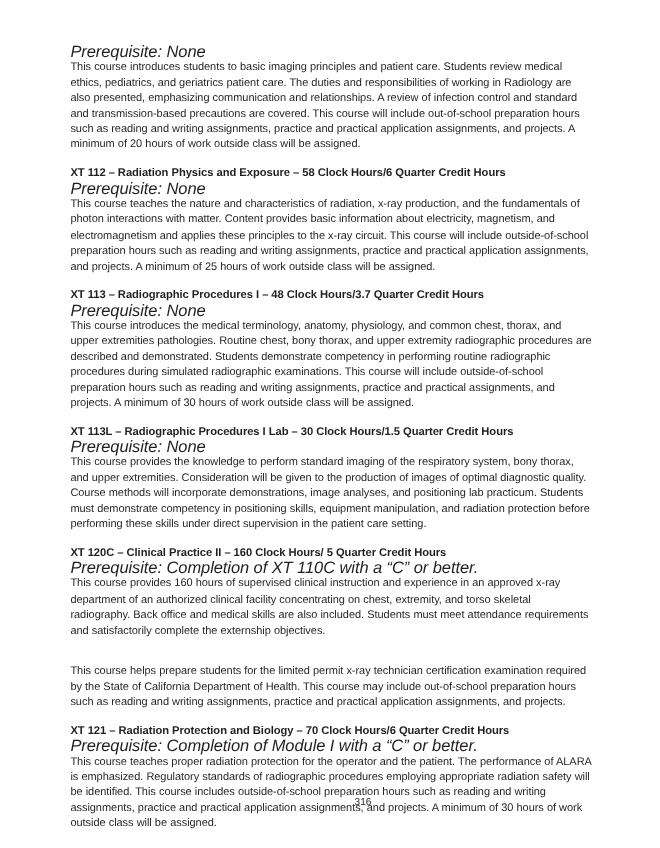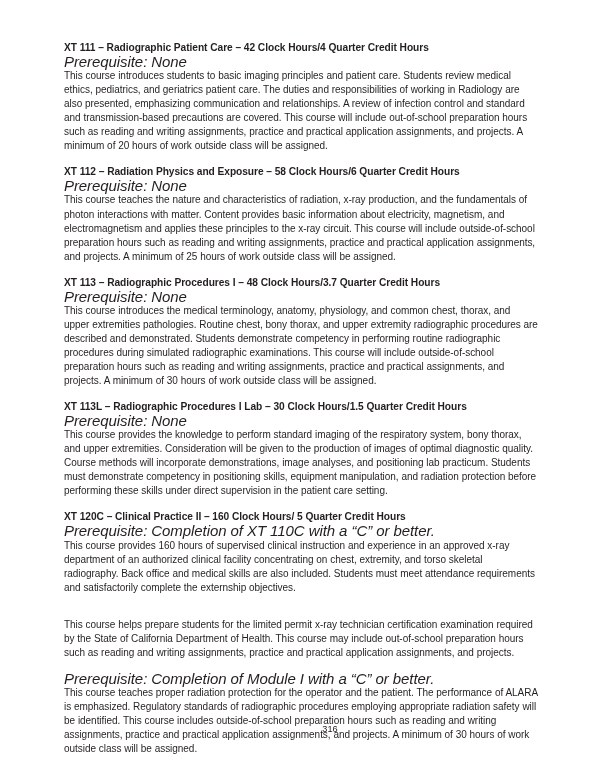--- a/index.html
+++ b/index.html
@@ -76,21 +76,20 @@
     padding-left: 60px;
     box-sizing: border-box;
   }
 </style>
 </head>
 <body>
 
 <div class="page">
   <div class="content" id="course-list">
       <div class="course-block">
-        <div class="course-title">XT 111 – Radiographic Patient Care – 42 Clock Hours/4 Quarter Credit Hours</div>
         <div class="course-prereq">Prerequisite: None</div>
         <div class="course-desc">This course introduces students to basic imaging principles and patient care. Students review medical ethics, pediatrics, and geriatrics patient care. The duties and responsibilities of working in Radiology are also presented, emphasizing communication and relationships. A review of infection control and standard and transmission-based precautions are covered. This course will include out-of-school preparation hours such as reading and writing assignments, practice and practical application assignments, and projects. A minimum of 20 hours of work outside class will be assigned.</div>
       </div>
       <div class="course-block">
         <div class="course-title">XT 112 – Radiation Physics and Exposure – 58 Clock Hours/6 Quarter Credit Hours</div>
         <div class="course-prereq">Prerequisite: None</div>
         <div class="course-desc">This course teaches the nature and characteristics of radiation, x-ray production, and the fundamentals of photon interactions with matter. Content provides basic information about electricity, magnetism, and electromagnetism and applies these principles to the x-ray circuit. This course will include outside-of-school preparation hours such as reading and writing assignments, practice and practical application assignments, and projects. A minimum of 25 hours of work outside class will be assigned.</div>
       </div>
       <div class="course-block">
         <div class="course-title">XT 113 – Radiographic Procedures I – 48 Clock Hours/3.7 Quarter Credit Hours</div>
@@ -102,18 +101,19 @@
         <div class="course-prereq">Prerequisite: None</div>
         <div class="course-desc">This course provides the knowledge to perform standard imaging of the respiratory system, bony thorax, and upper extremities. Consideration will be given to the production of images of optimal diagnostic quality. Course methods will incorporate demonstrations, image analyses, and positioning lab practicum. Students must demonstrate competency in positioning skills, equipment manipulation, and radiation protection before performing these skills under direct supervision in the patient care setting.</div>
       </div>
       <div class="course-block">
         <div class="course-title">XT 120C – Clinical Practice II – 160 Clock Hours/ 5 Quarter Credit Hours</div>
         <div class="course-prereq">Prerequisite: Completion of XT 110C with a “C” or better.</div>
         <div class="course-desc">This course provides 160 hours of supervised clinical instruction and experience in an approved x-ray department of an authorized clinical facility concentrating on chest, extremity, and torso skeletal radiography. Back office and medical skills are also included. Students must meet attendance requirements and satisfactorily complete the externship objectives.</div>
         <div class="course-desc">This course helps prepare students for the limited permit x-ray technician certification examination required by the State of California Department of Health. This course may include out-of-school preparation hours such as reading and writing assignments, practice and practical application assignments, and projects.</div>
       </div>
       <div class="course-block">
+        <div class="course-title">XT 121 – Radiation Protection and Biology – 70 Clock Hours/6 Quarter Credit Hours</div>
         <div class="course-prereq">Prerequisite: Completion of Module I with a “C” or better.</div>
         <div class="course-desc">This course teaches proper radiation protection for the operator and the patient. The performance of ALARA is emphasized. Regulatory standards of radiographic procedures employing appropriate radiation safety will be identified. This course includes outside-of-school preparation hours such as reading and writing assignments, practice and practical application assignments, and projects. A minimum of 30 hours of work outside class will be assigned.</div>
       </div>
     </div>
   <div class="page-number">316</div>
 </div>
 
 </body></html>

